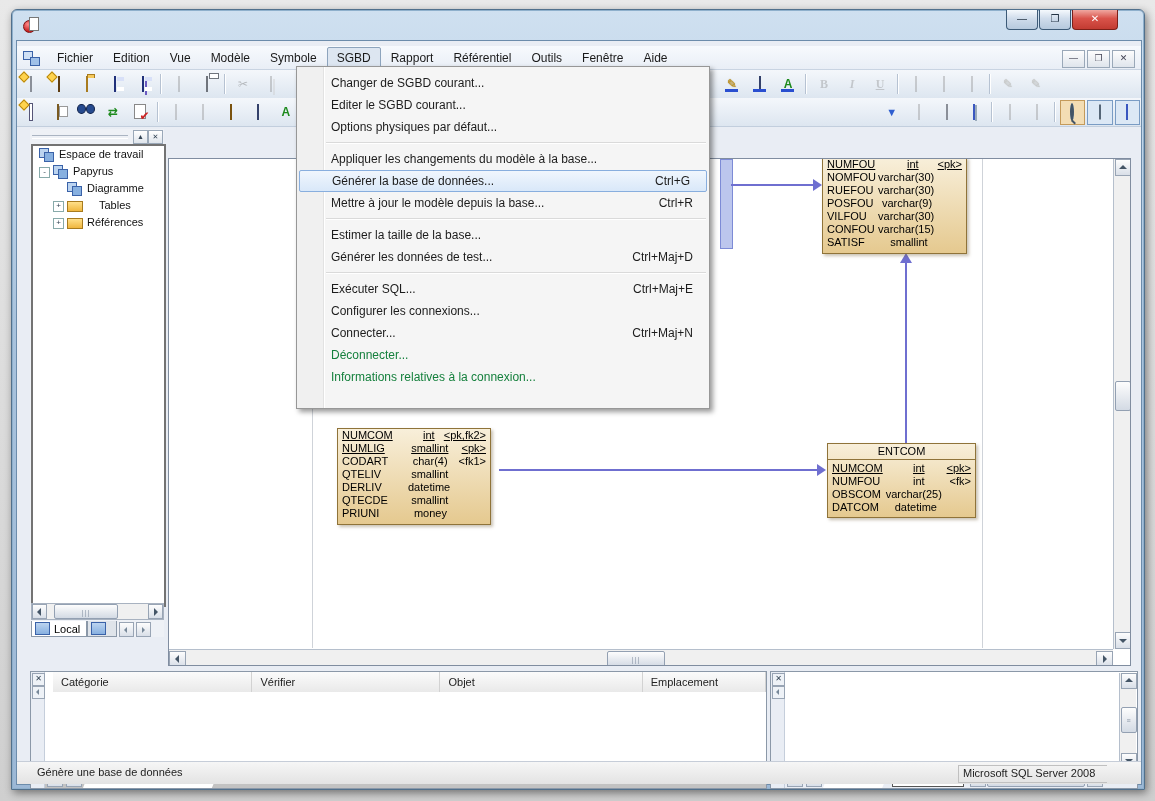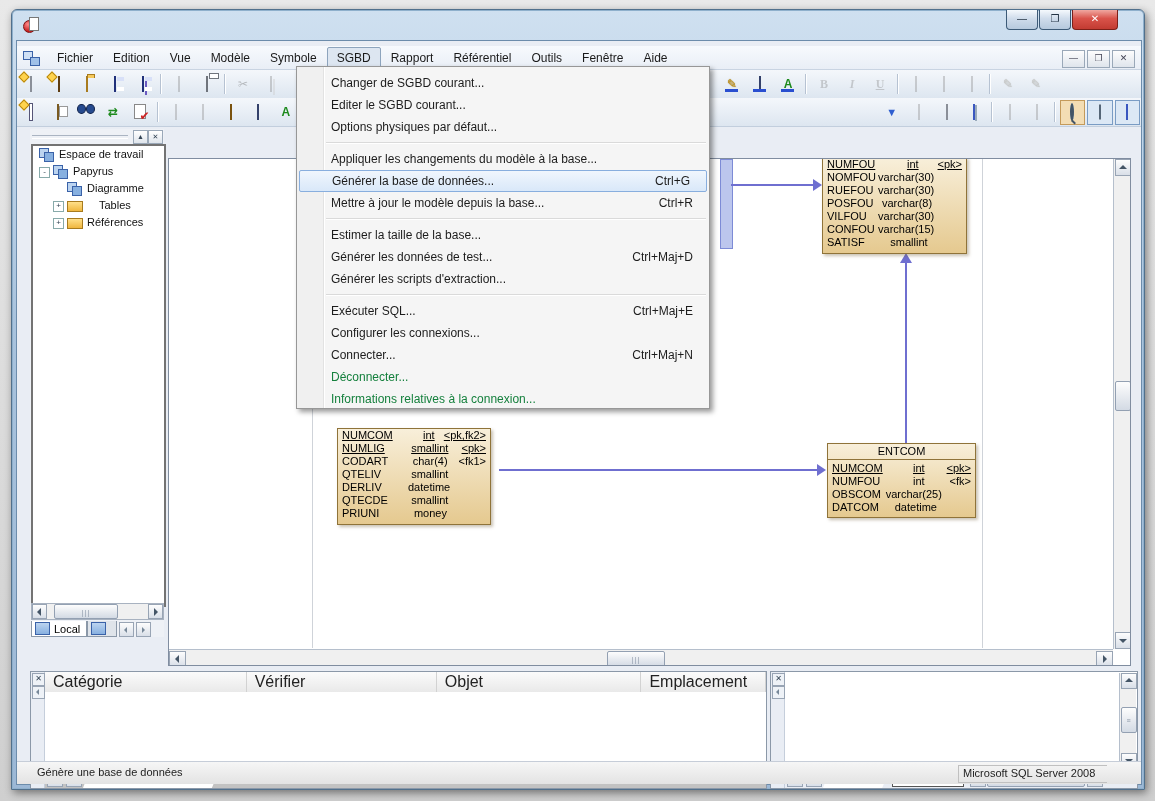--- a/index.html
+++ b/index.html
@@ -117,21 +117,21 @@
   .cbar{position:absolute;background:#bcc6ed;border:1px solid #7d8bd6}
   .ah{position:absolute;width:0;height:0}
   
   .cvs-v{left:944px;top:0;width:16px;height:490px;border-left:1px solid #b5bfcc}
   .cvs-h{left:0;top:490px;width:944px;height:16px;border-top:1px solid #b5bfcc}
   
   .bpanel{position:absolute;background:#fff;border:1px solid #8b98a8}
   .vstrip{position:absolute;left:0;top:0;width:13px;height:100%;background:#e9edf4;border-right:1px solid #c5cedb}
   .vstrip .x{position:absolute;left:1px;top:1px;width:11px;height:11px;border:1px solid #98a4b4;background:#eef2f7;font-size:8px;line-height:10px;text-align:center;color:#345}
   .vstrip .l{position:absolute;left:1px;top:14px;width:11px;height:11px;border:1px solid #98a4b4;background:#eef2f7}
-  .lhead{position:absolute;left:14px;top:0;right:0;height:20px;background:linear-gradient(#fbfbfb,#e9e9e9);border-bottom:1px solid #c8c8c8;font-size:16px;color:#222;display:flex;align-items:center}
+  .lhead{position:absolute;left:22px;top:0;right:0;height:20px;background:linear-gradient(#fbfbfb,#e9e9e9);border-bottom:1px solid #c8c8c8;font-size:11px;color:#222;display:flex;align-items:center}
   .lcol{border-right:1px solid #d2d2d2;height:20px;line-height:20px;padding-left:8px}
   .btabs{position:absolute;left:14px;right:0;bottom:0;height:19px;background:#c2c2c2;display:flex;align-items:stretch;font-size:11px}
   .btab{background:#fff;padding:0 14px;line-height:18px;clip-path:polygon(7px 0,calc(100% - 0px) 0,calc(100% - 8px) 100%,0 100%);margin-right:-4px}
   .navsq{width:14px;height:14px;margin:2px 1px 0 2px;border:1px solid #98a4b4;background:linear-gradient(#fdfdfd,#d9dfe8);position:relative}
   
   #status{position:absolute;left:0;bottom:0;width:100%;height:22px;background:linear-gradient(#f6f6f6,#e3e3e3);border-top:1px solid #c6cdd8;font-size:11px;color:#222}
   #status .lt{position:absolute;left:20px;top:4px}
   #status .rt{position:absolute;right:34px;top:3px;width:140px;height:14px;border:1px solid #c0c0c0;border-right:none;padding:1px 4px;text-align:left}
   
   #menu{position:absolute;left:296px;top:66px;width:412px;height:341px;background:#f5f5f5;border:1px solid #979797;
@@ -420,21 +420,21 @@
               <span class="t">varchar(30)</span>
               <span class="k"></span>
             </div>
         <div class="trow">
               <span class="n">RUEFOU</span>
               <span class="t">varchar(30)</span>
               <span class="k"></span>
             </div>
         <div class="trow">
               <span class="n">POSFOU</span>
-              <span class="t">varchar(8)</span>
+              <span class="t">varchar(9)</span>
               <span class="k"></span>
             </div>
         <div class="trow">
               <span class="n">VILFOU</span>
               <span class="t">varchar(30)</span>
               <span class="k"></span>
             </div>
         <div class="trow">
               <span class="n">CONFOU</span>
               <span class="t">varchar(15)</span>
@@ -609,21 +609,20 @@
    <div class="mi"><span>Changer de SGBD courant...</span><span class="sc"></span></div>
    <div class="mi"><span>Editer le SGBD courant...</span><span class="sc"></span></div>
    <div class="mi"><span>Options physiques par défaut...</span><span class="sc"></span></div>
    <div class="msep"></div>
    <div class="mi"><span>Appliquer les changements du modèle à la base...</span><span class="sc"></span></div>
    <div class="mi hl"><span>Générer la base de données...</span><span class="sc">Ctrl+G</span></div>
    <div class="mi"><span>Mettre à jour le modèle depuis la base...</span><span class="sc">Ctrl+R</span></div>
    <div class="msep"></div>
    <div class="mi"><span>Estimer la taille de la base...</span><span class="sc"></span></div>
    <div class="mi"><span>Générer les données de test...</span><span class="sc">Ctrl+Maj+D</span></div>
-   <div class="mi"><span>Générer les scripts d'extraction...</span><span class="sc"></span></div>
    <div class="msep"></div>
    <div class="mi"><span>Exécuter SQL...</span><span class="sc">Ctrl+Maj+E</span></div>
    <div class="mi"><span>Configurer les connexions...</span><span class="sc"></span></div>
    <div class="mi"><span>Connecter...</span><span class="sc">Ctrl+Maj+N</span></div>
    <div class="mi off"><span>Déconnecter...</span><span class="sc"></span></div>
    <div class="mi off"><span>Informations relatives à la connexion...</span><span class="sc"></span></div>
  </div>
 </div>
 
 </body></html>

